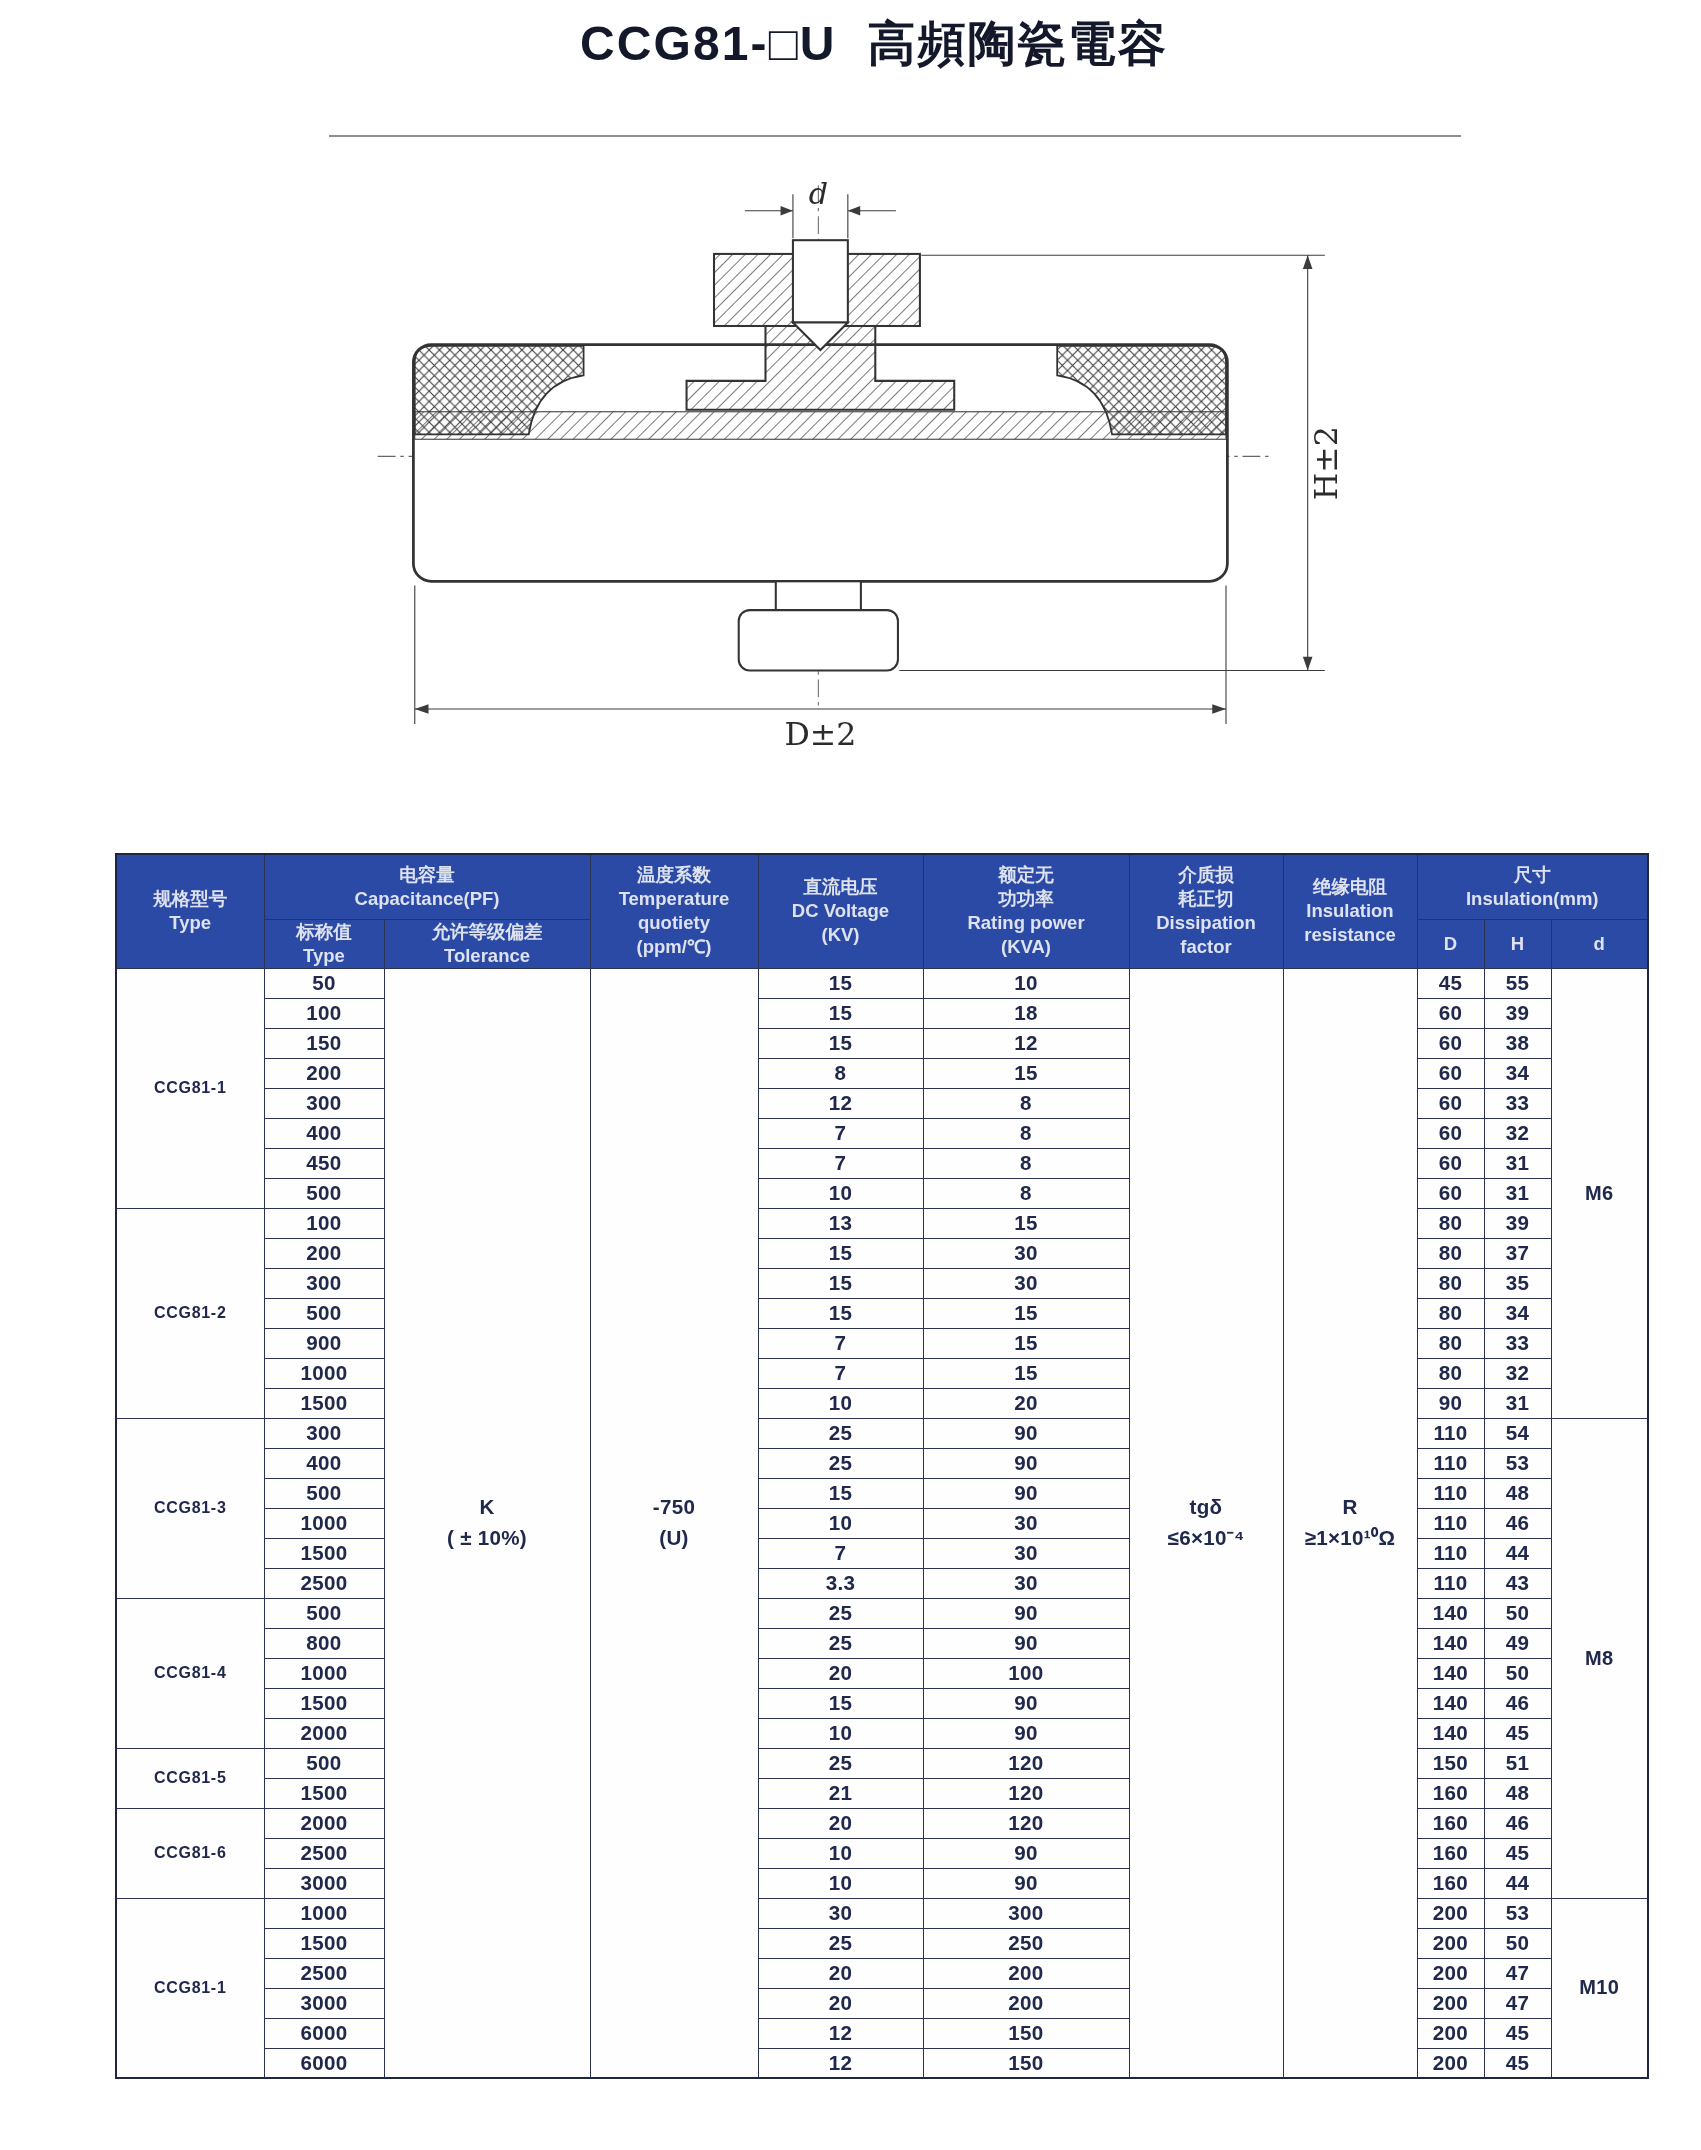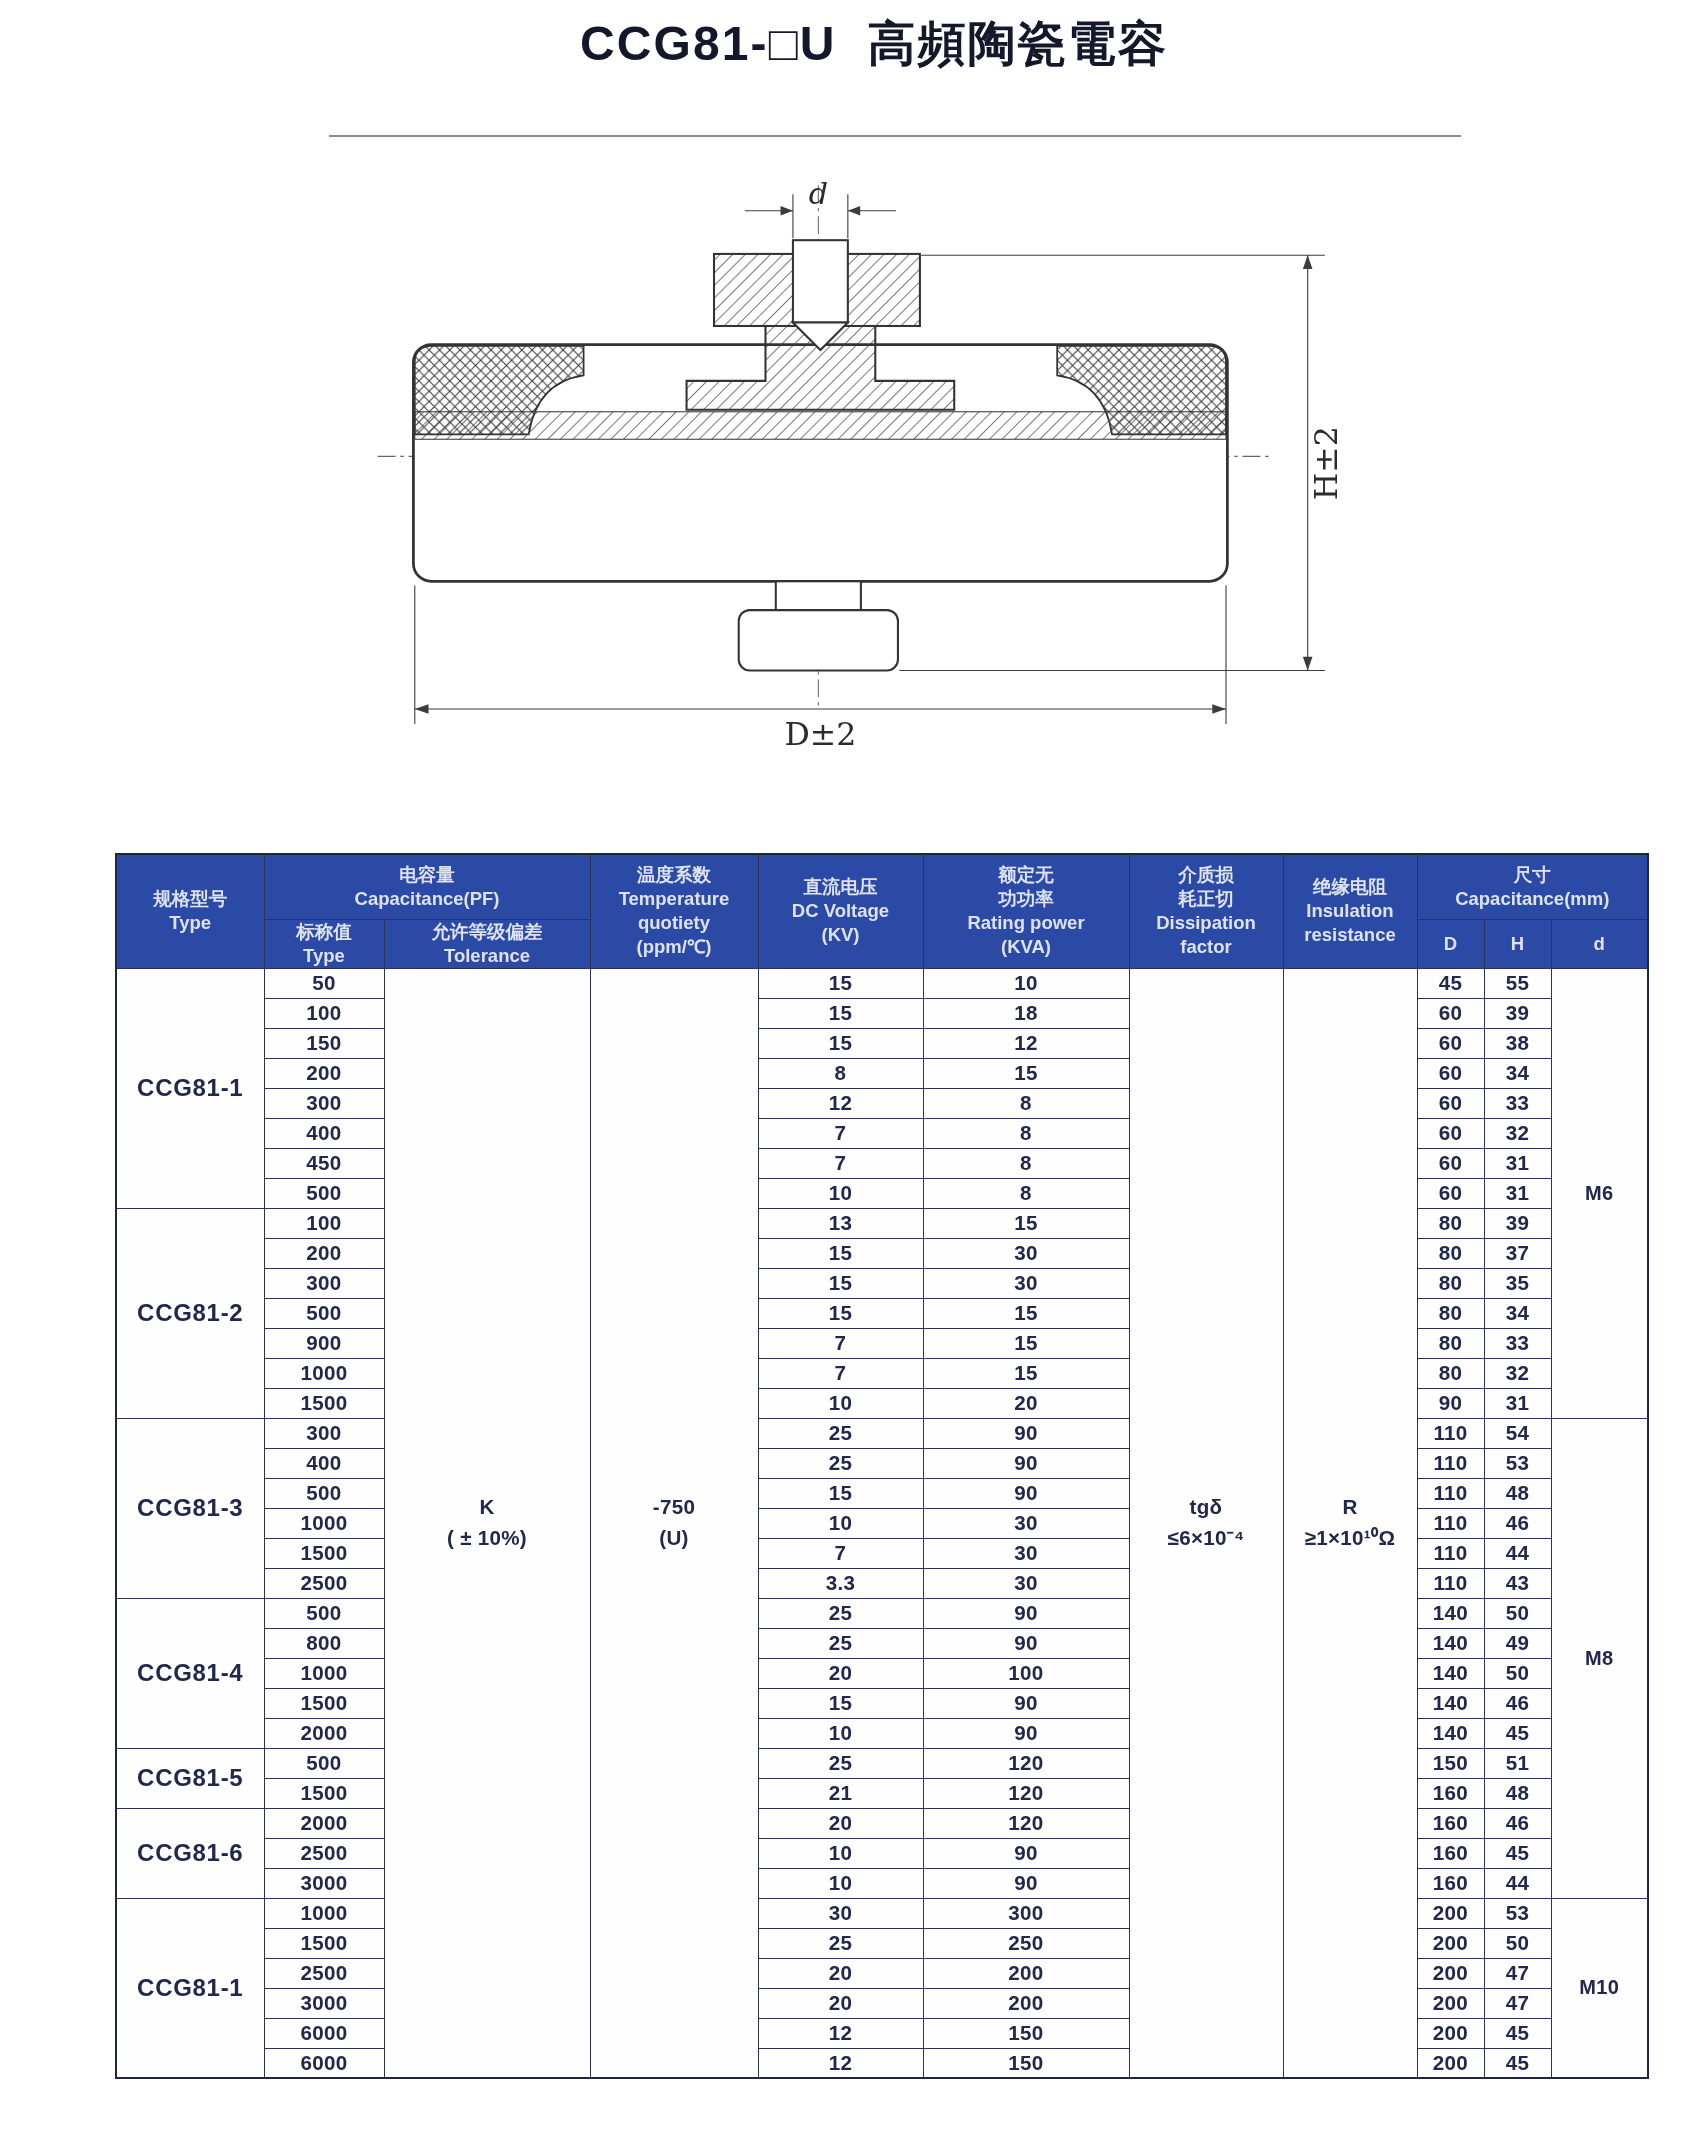--- a/index.html
+++ b/index.html
@@ -40,21 +40,21 @@
     font-size:18.5px; line-height:1.3;
   }
   tr.h1 th { height:65px; }
   tr.h2 th { height:41px; }
   th.sub { font-size:16.5px; }
   th.dimcol { font-size:19px; }
   table.spec tbody td {
     background:#fefefe; height:30px; font-size:20.6px; font-weight:bold;
     color:#20294c; line-height:1.15; letter-spacing:0.3px;
   }
-  table.spec tbody td.type { font-size:24px; letter-spacing:0.7px; }
+  table.spec tbody td.type { font-size:16px; letter-spacing:0.7px; }
   table.spec tbody td.merged { font-size:20.6px; line-height:1.5; }
   table.spec tbody td.thread { font-size:20px; }
 </style>
 </head>
 <body>
 
 <div class="page-title">CCG81-□U  高頻陶瓷電容</div>
 <div class="title-rule"></div>
 
 <svg class="drawing" viewBox="0 0 1480 950">
@@ -143,21 +143,21 @@
 Rating power
 (KVA)</th>
         <th rowspan="2">介质损
 耗正切
 Dissipation
 factor</th>
         <th rowspan="2">绝缘电阻
 Insulation
 resistance</th>
         <th colspan="3">尺寸
-Capacitance(mm)</th>
+Insulation(mm)</th>
       </tr>
       <tr class="h2">
         <th class="sub">标称值
 Type</th>
         <th class="sub">允许等级偏差
 Tolerance</th>
         <th class="dimcol">D</th>
         <th class="dimcol">H</th>
         <th class="dimcol">d</th>
       </tr>

